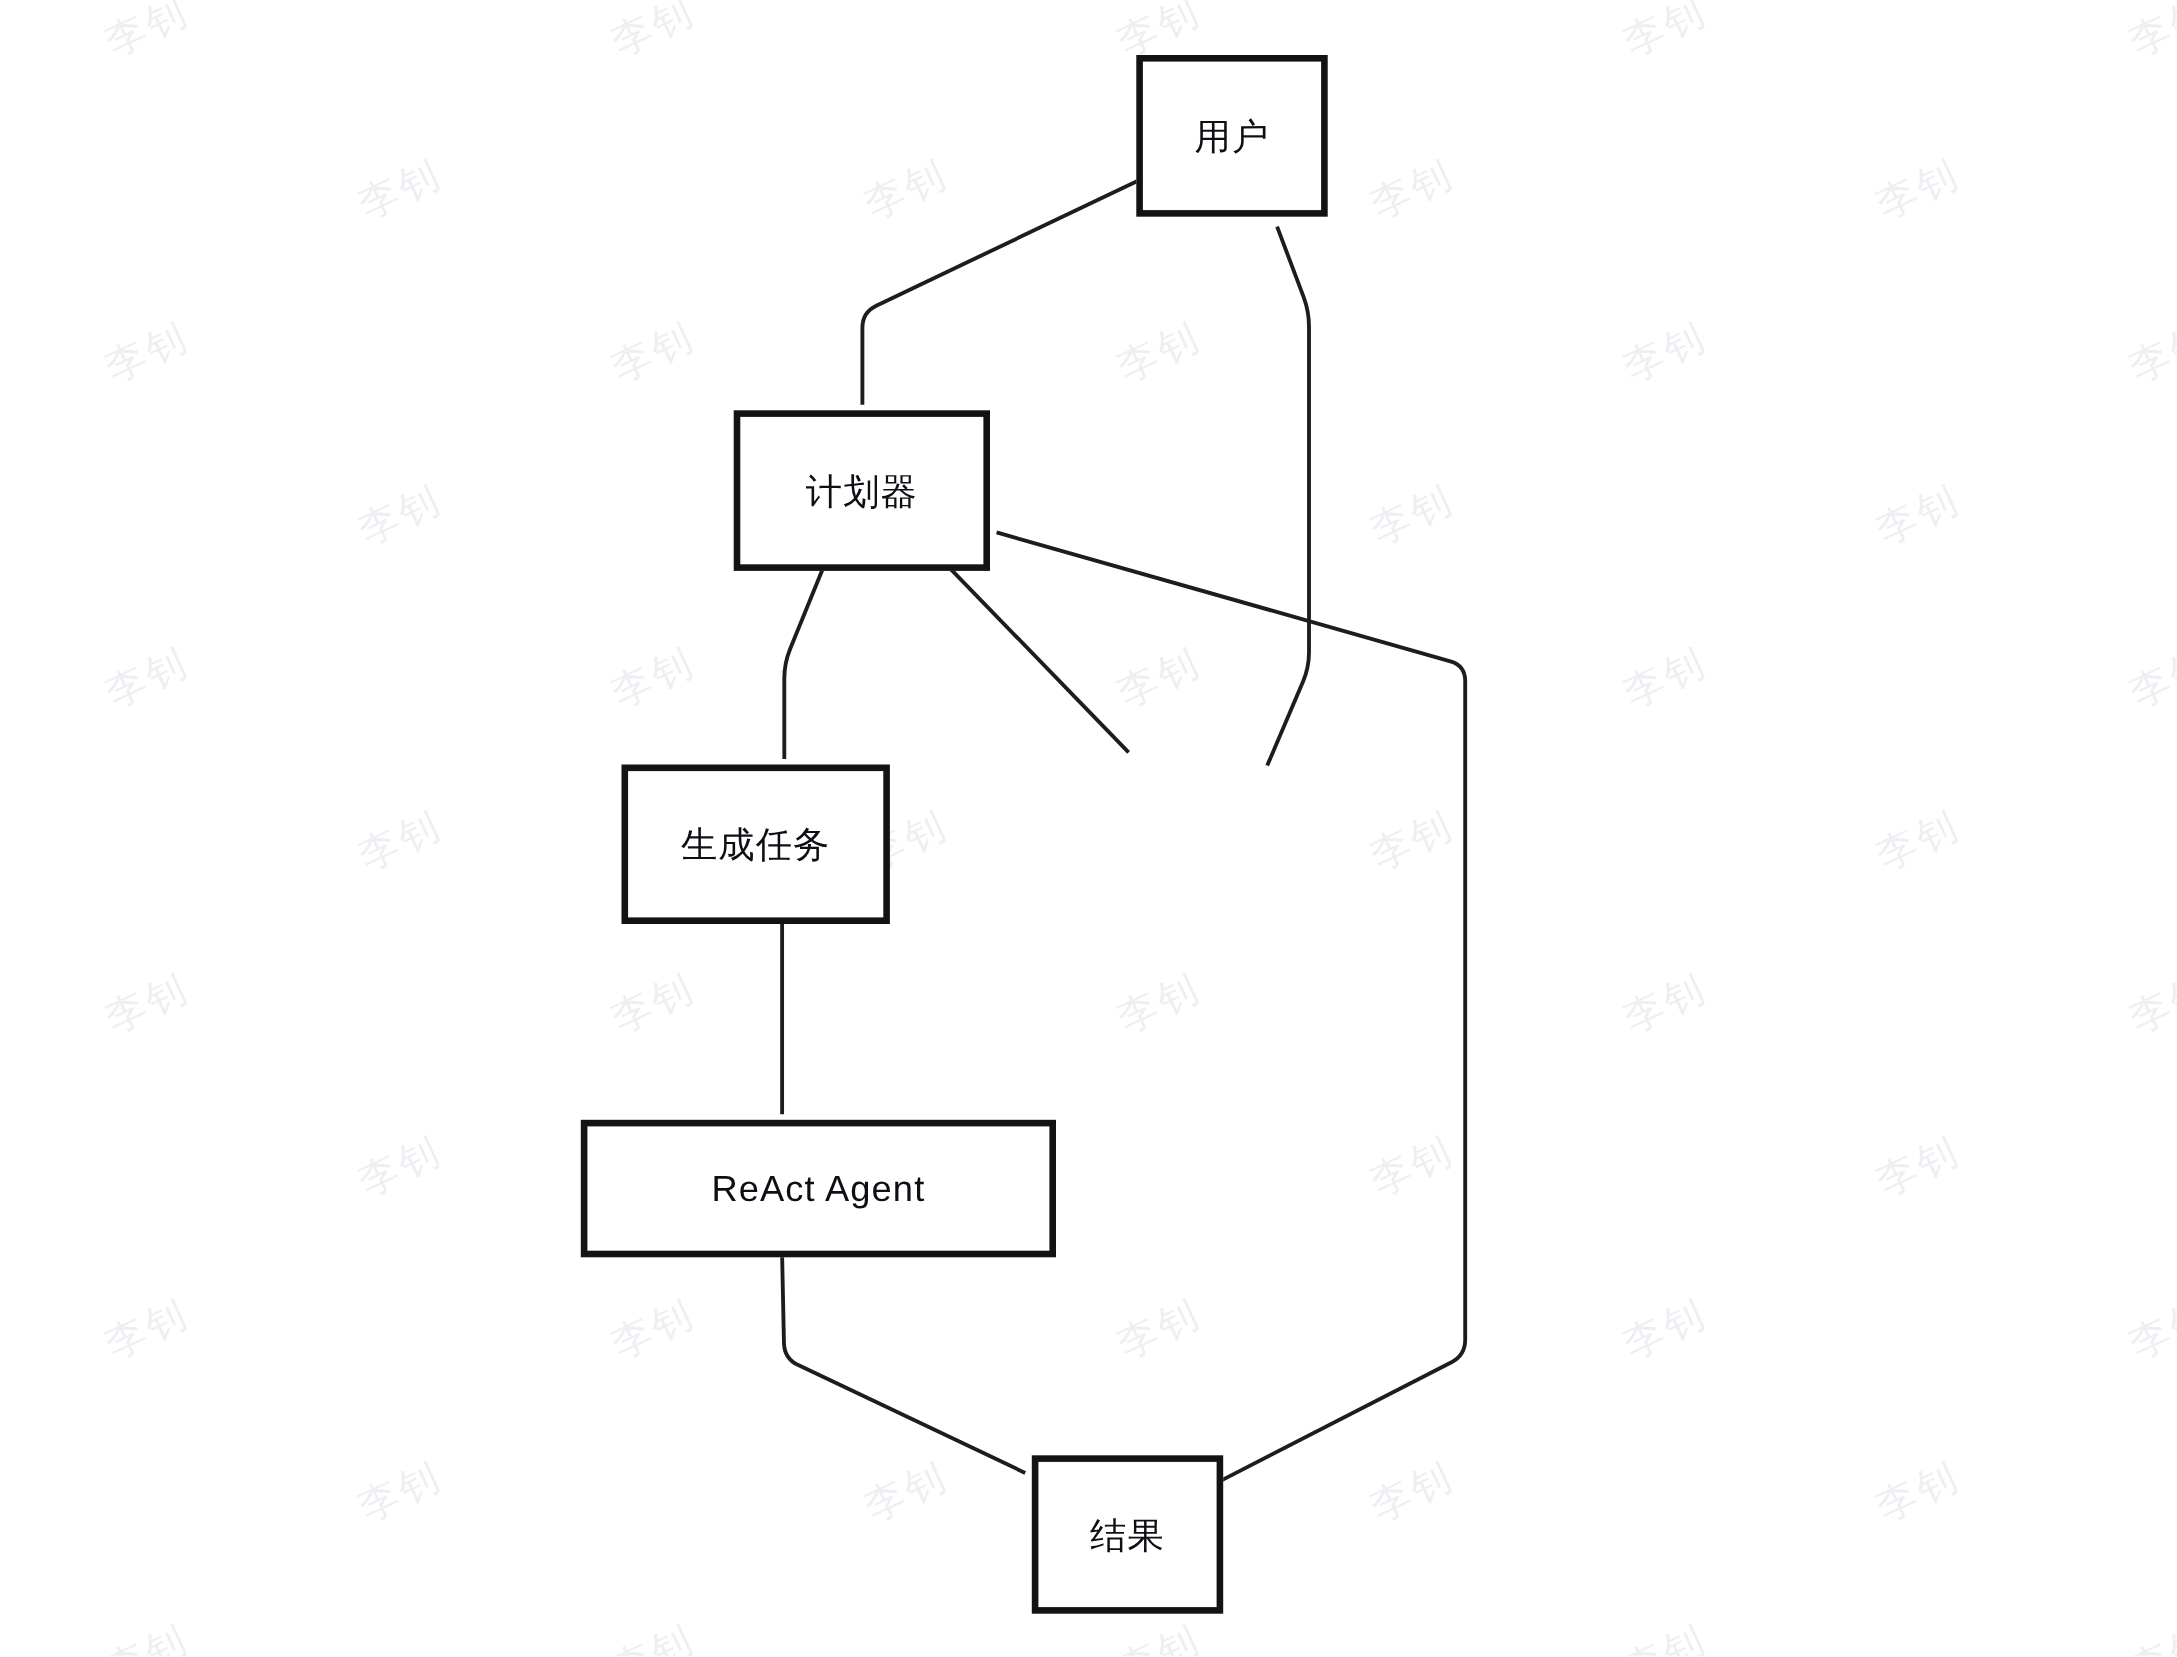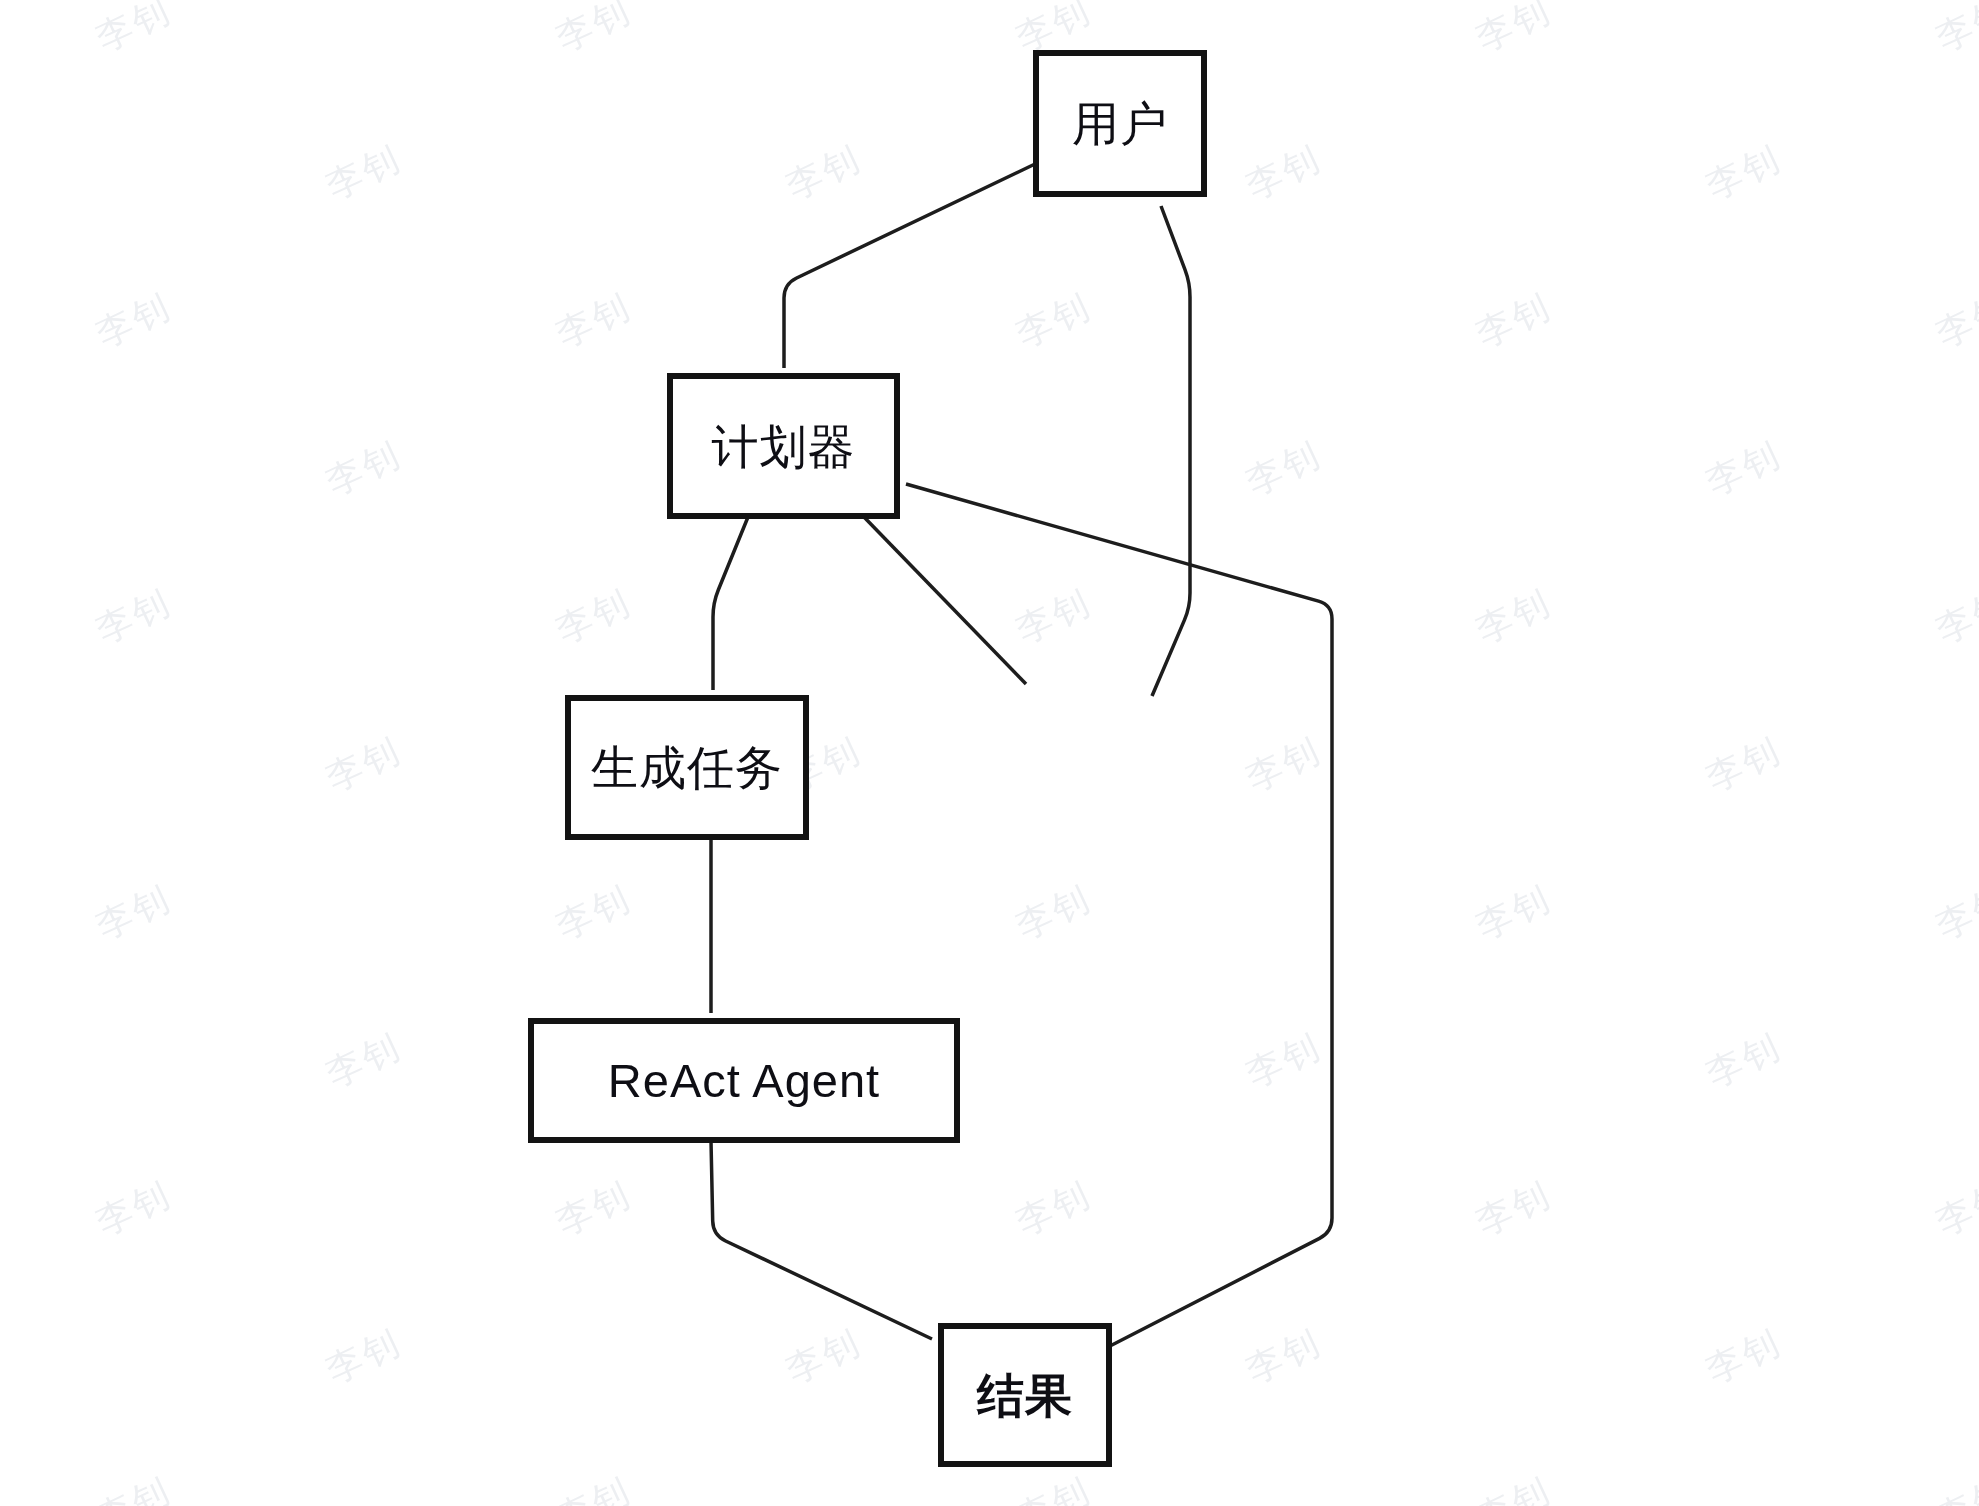--- a/index.html
+++ b/index.html
@@ -24,21 +24,21 @@
   #edge-layer { position: absolute; left: 0; top: 0; }
   #edge-layer path { fill: none; stroke-linecap: butt; }
   .node {
     position: absolute;
     box-sizing: border-box;
     background: #ffffff;
     border: 6px solid #131313;
     display: flex;
     align-items: center;
     justify-content: center;
-    font-size: 47px;
+    font-size: 33px;
     font-weight: 500;
     letter-spacing: 1px;
     line-height: 1;
     z-index: 2;
   }
 </style>
 </head>
 <body>
 
 <div id="stage">
@@ -108,15 +108,15 @@
       <path d="M 1152,696 L 1184.5025948945204,619.8755014312549 Q 1190,607 1190,593 L 1190,297 Q 1190,283 1185.0656301406948,269.8983972701207 L 1161,206" stroke="#1d1d1d" stroke-width="3.5" marker-end="url(#arrowhead)"></path>
       <path d="M 711,838 L 711,1013" stroke="#1d1d1d" stroke-width="3.5" marker-end="url(#arrowhead)"></path>
       <path d="M 711,1141 L 712.7021950591319,1221.003167779201 Q 713,1235 725.6464445064174,1241.0056174824997 L 932,1339" stroke="#1d1d1d" stroke-width="3.5" marker-end="url(#arrowhead)"></path>
       <path d="M 1110,1346 L 1319.5460617459905,1238.3952655898968 Q 1332,1232 1332,1218 L 1332,619 Q 1332,605 1318.5327161399705,601.1747855702733 L 906,484" stroke="#1d1d1d" stroke-width="3.5" marker-end="url(#arrowhead)"></path>
     </svg>
 
   <div class="node" style="left: 1033px; top: 50px; width: 174px; height: 147px; color: rgb(14, 14, 20); border-color: rgb(19, 19, 19); background: rgb(255, 255, 255);">用户</div>
   <div class="node" style="left: 667px; top: 373px; width: 233px; height: 146px; color: rgb(14, 14, 20); border-color: rgb(19, 19, 19); background: rgb(255, 255, 255);">计划器</div>
   <div class="node" style="left: 565px; top: 695px; width: 244px; height: 145px; color: rgb(14, 14, 20); border-color: rgb(19, 19, 19); background: rgb(255, 255, 255);">生成任务</div>
   <div class="node" style="left: 528px; top: 1018px; width: 432px; height: 125px; color: rgb(14, 14, 20); border-color: rgb(19, 19, 19); background: rgb(255, 255, 255);">ReAct Agent</div>
-  <div class="node" style="left: 938px; top: 1323px; width: 174px; height: 144px; color: rgb(14, 14, 20); border-color: rgb(19, 19, 19); background: rgb(255, 255, 255); font-weight: bold;">结果</div>
+  <div class="node" style="left: 938px; top: 1323px; width: 174px; height: 144px; color: rgb(14, 14, 20); border-color: rgb(19, 19, 19); background: rgb(255, 255, 255);">结果</div>
 
 </div>
 
 </body></html>

